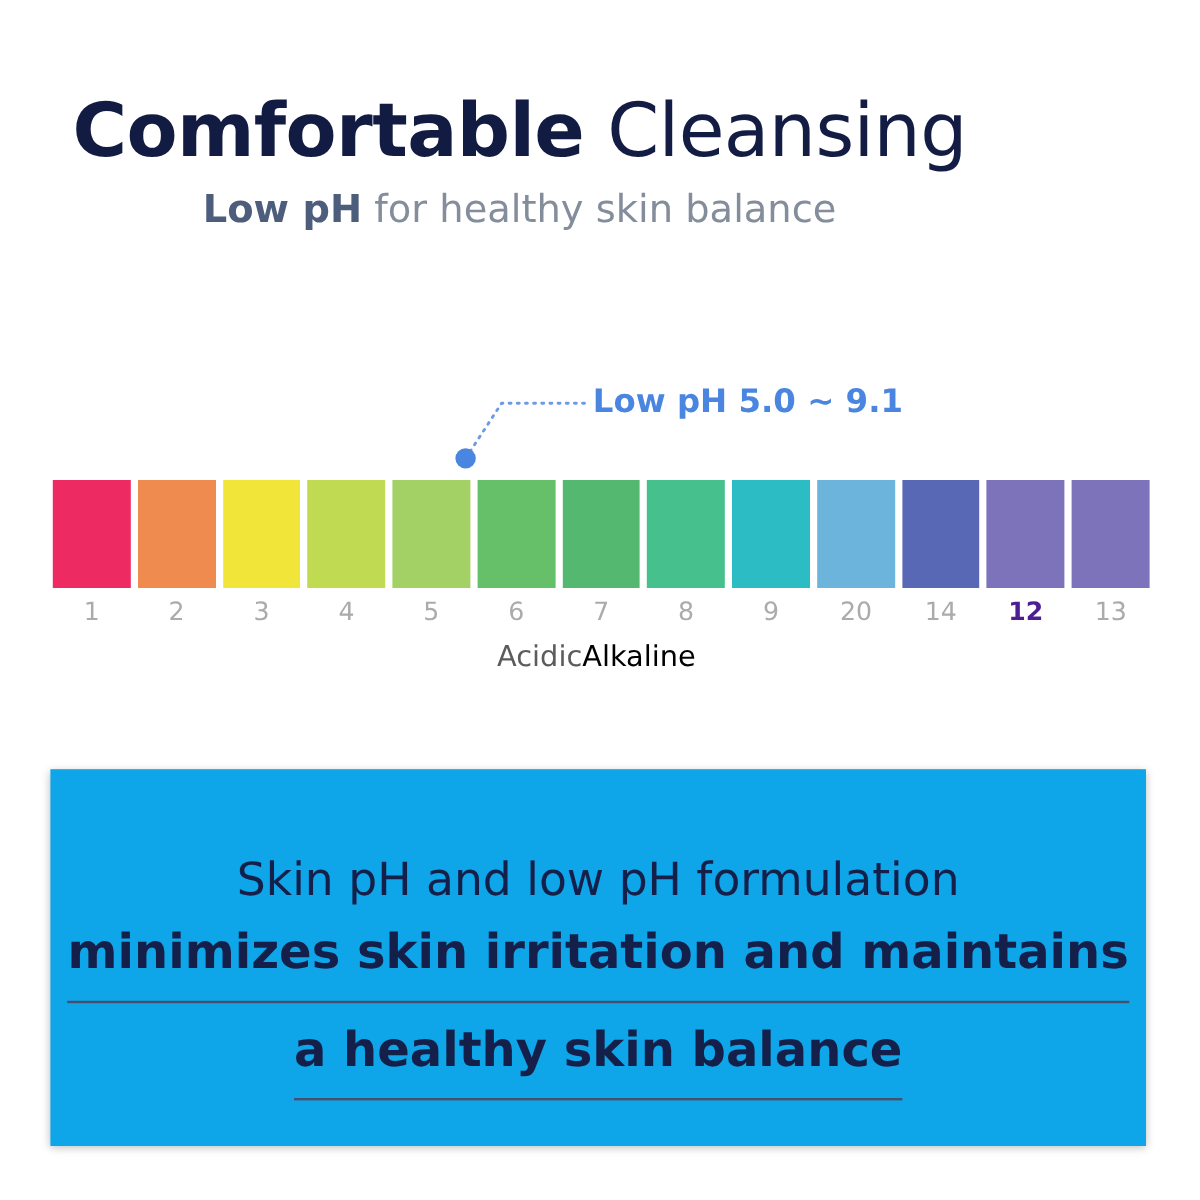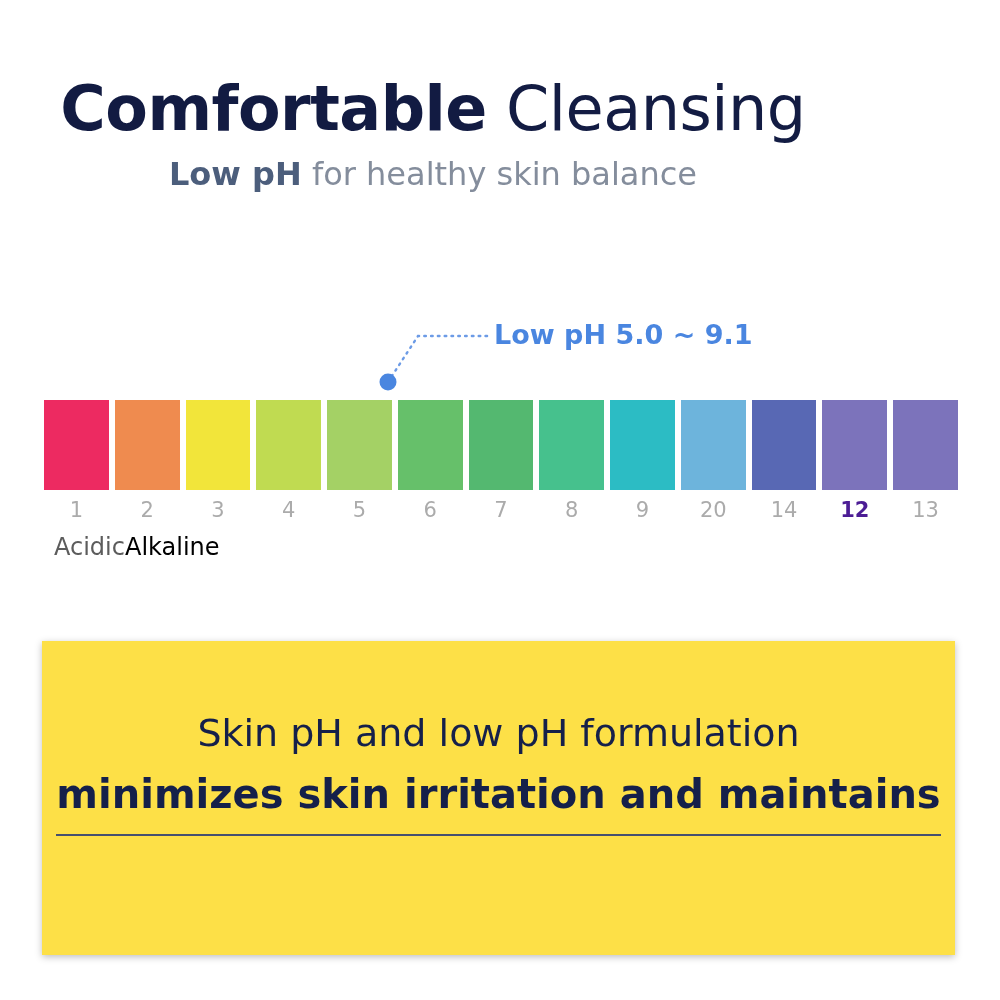--- a/index.html
+++ b/index.html
@@ -110,40 +110,40 @@
     text-align: center;
     font-size: 21px;
     color: #ABABAB;
     font-family: "DejaVu Sans", "Liberation Sans", sans-serif;
     font-weight: 400;
   }
 
   
   #scale-endpoints {
     position: absolute;
-    left: 54px;
+    left: 40px;
     top: 533px;
     width: 914px;
     display: flex;
-    justify-content: flex-start;
+    justify-content: center;
   }
   .endpoint-label {
     font-size: 24px;
     color: #5C5C5C;
     font-weight: 400;
   }
 
   
   #statement-card {
     position: absolute;
     left: 42px;
     top: 641px;
     width: 913px;
     height: 314px;
-    background: #fde047;
+    background: #0ea5e9;
     box-shadow: 0 2px 7px rgba(0,0,0,0.26);
     box-sizing: border-box;
   }
   #statement-inner {
     position: absolute;
     left: 0;
     top: 0;
     width: 913px;
     text-align: center;
   }
@@ -224,14 +224,15 @@
 
 <div id="scale-endpoints">
   <div class="endpoint-label" style="color: rgb(92, 92, 92);">Acidic</div>
   <div class="endpoint-label" style="color: #000000;">Alkaline</div>
 </div>
 
 <div id="statement-card">
   <div id="statement-inner">
     <div id="statement-line-1" style="color: rgb(21, 32, 74);">Skin pH and low pH formulation</div>
     <div id="statement-line-2" class="statement-strong" style="color: rgb(21, 32, 74);"><span class="underlined-text" style="border-bottom-color: rgb(69, 80, 110);">minimizes skin irritation and maintains</span></div>
+    <div id="statement-line-3" class="statement-strong" style="color: rgb(21, 32, 74);"><span class="underlined-text" style="border-bottom-color: rgb(69, 80, 110);">a healthy skin balance</span></div>
   </div>
 </div>
 
 </body></html>

